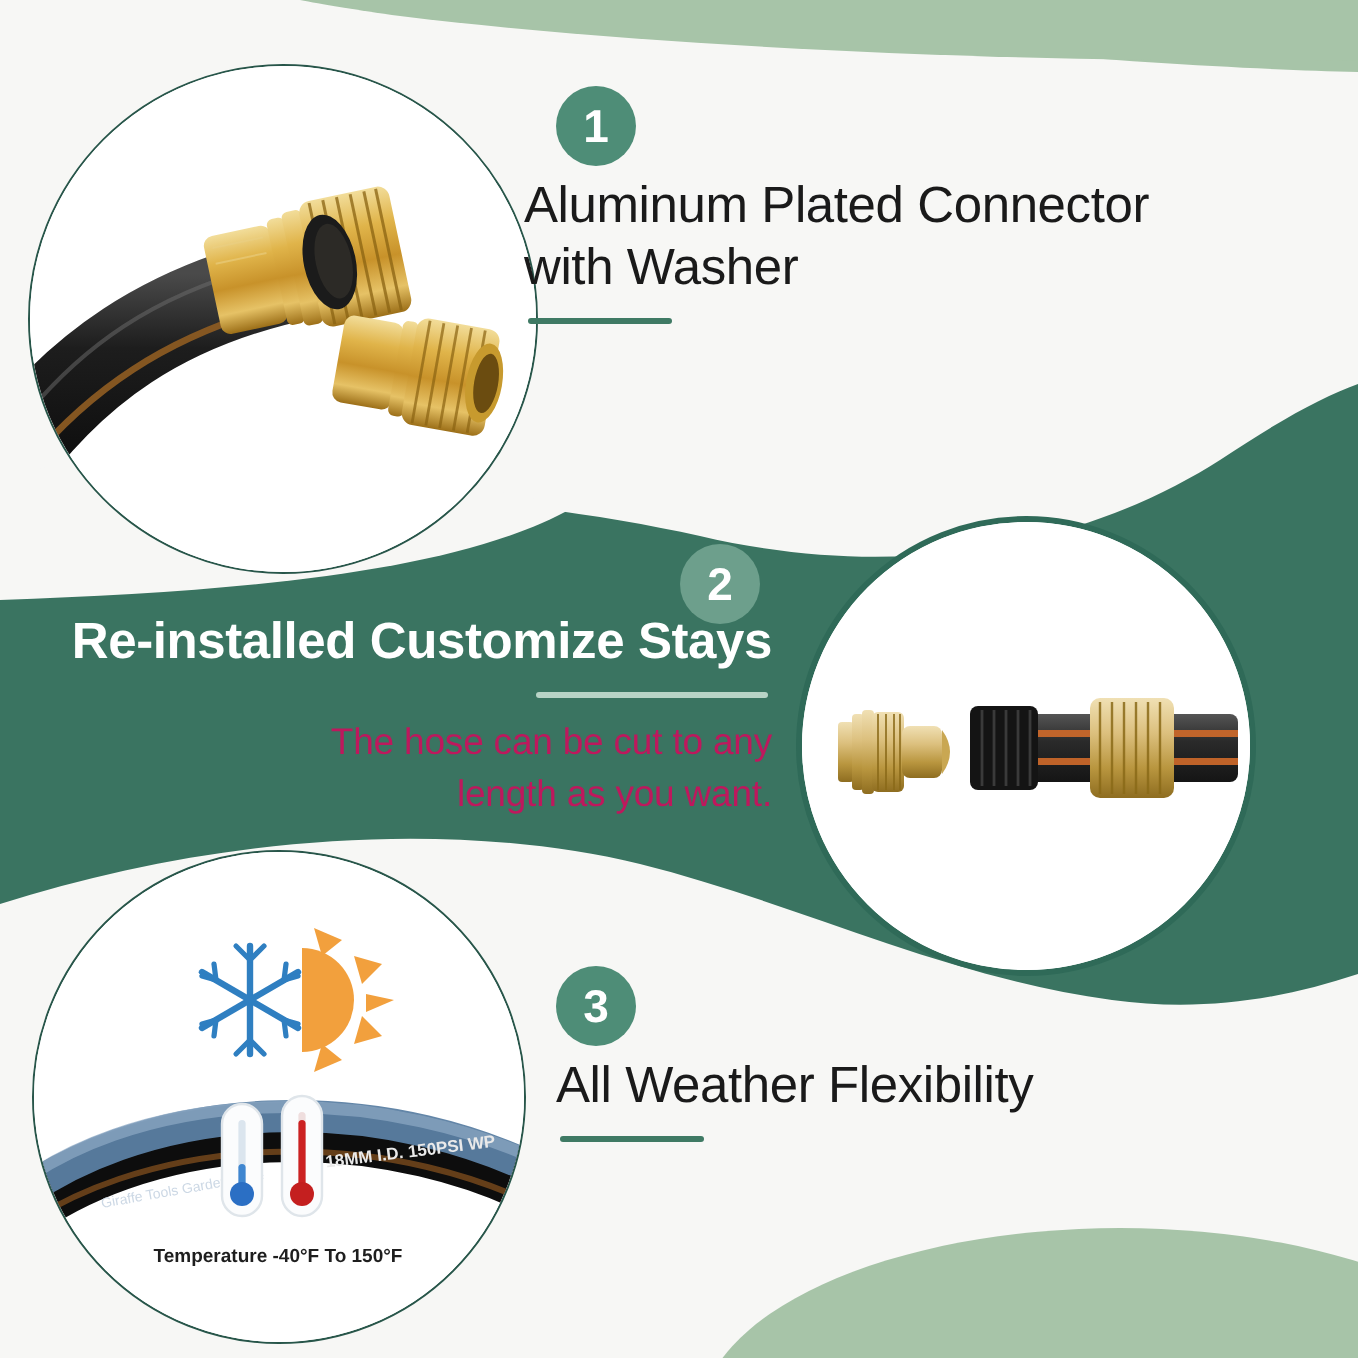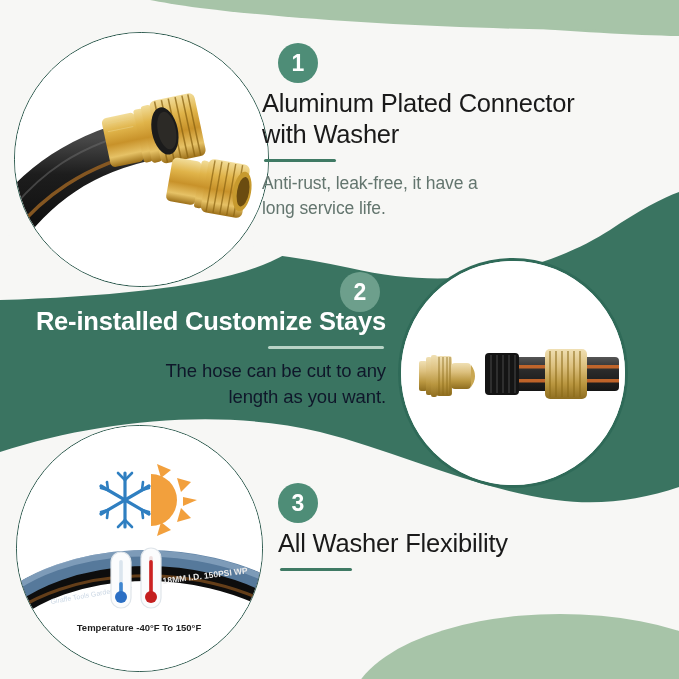--- a/index.html
+++ b/index.html
@@ -33,21 +33,21 @@
   .sub{
     font-size:17.5px;line-height:1.42;color:#63756e;white-space:pre-line;letter-spacing:-0.1px;
   }
 
   #block1{left:262px;top:88px;width:380px;}
   #block3{left:278px;top:528px;width:380px;}
 
   #block2{left:30px;top:306px;width:356px;text-align:right;}
   #block2 .heading{color:#ffffff;font-weight:700;font-size:25.5px;}
   #block2 .rule{background:#b8d3c6;margin-left:auto;margin-right:2px;width:116px;height:2.5px;}
-  #block2 .sub{color:#0f172a;font-size:18.5px;}
+  #block2 .sub{color:#be185d;font-size:18.5px;}
 
   
   .photo{
     position:absolute;border-radius:50%;overflow:hidden;
     background:#ffffff;border:1.6px solid #28564a;
   }
   #photo1{left:14px;top:32px;width:253px;height:253px;}
   #photo2{left:398px;top:258px;width:224px;height:224px;border:3px solid #2f6a58;}
   #photo3{left:16px;top:425px;width:245px;height:245px;}
   .photo svg{display:block;width:100%;height:100%;}
@@ -263,29 +263,27 @@
     <span>2</span>
   </div>
   <div class="badge badge-3">
     <span>3</span>
   </div>
 
   <div class="block" id="block1">
     <div class="heading">Aluminum Plated Connector
 with Washer</div>
     <div class="rule"></div>
-    <div class="sub">Anti-rust, leak-free, it have a
-long service life.</div>
   </div>
 
   <div class="block" id="block2">
     <div class="heading">Re-installed Customize Stays</div>
     <div class="rule"></div>
     <div class="sub">The hose can be cut to any
 length as you want.</div>
   </div>
 
   <div class="block" id="block3">
-    <div class="heading">All Washer Flexibility</div>
+    <div class="heading">All Weather Flexibility</div>
     <div class="rule"></div>
   </div>
 
 </div>
 
 </body></html>

